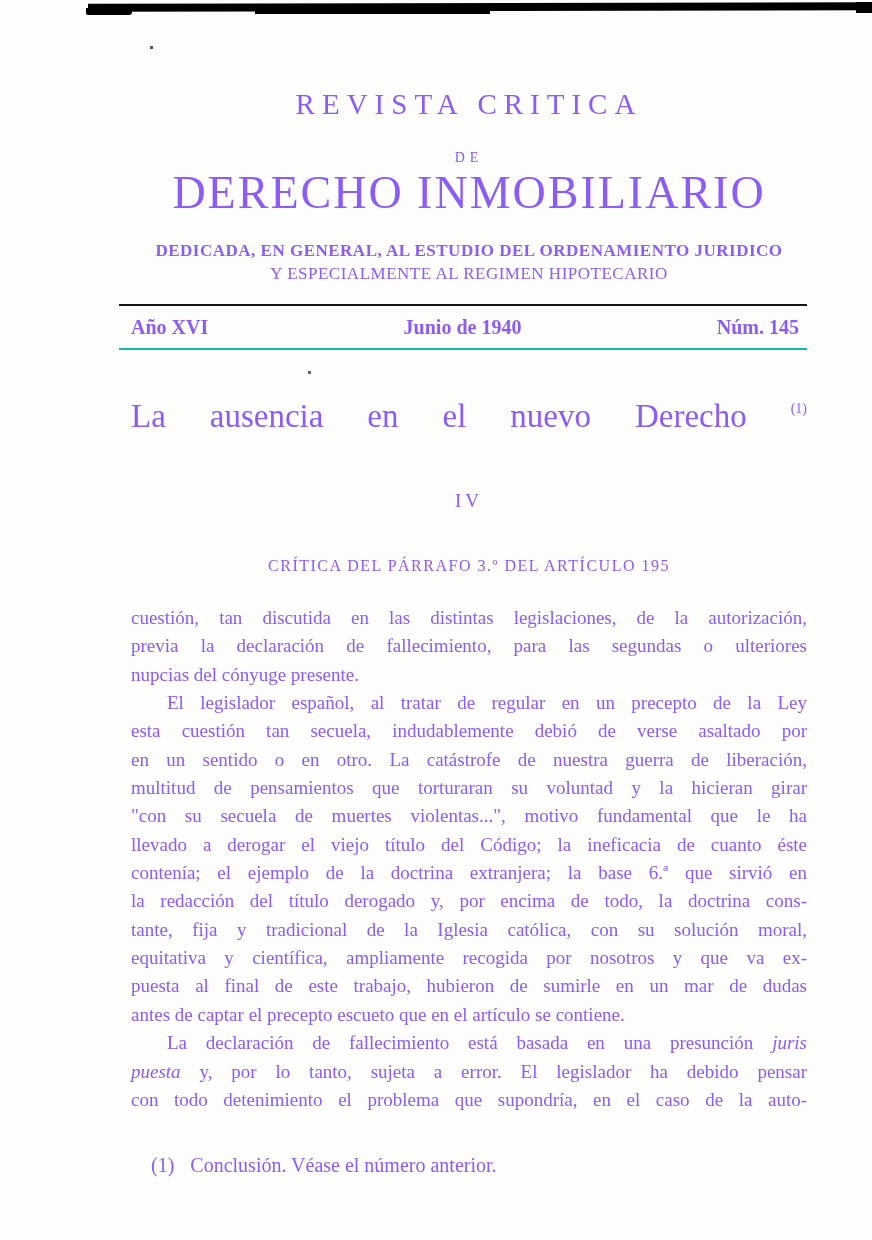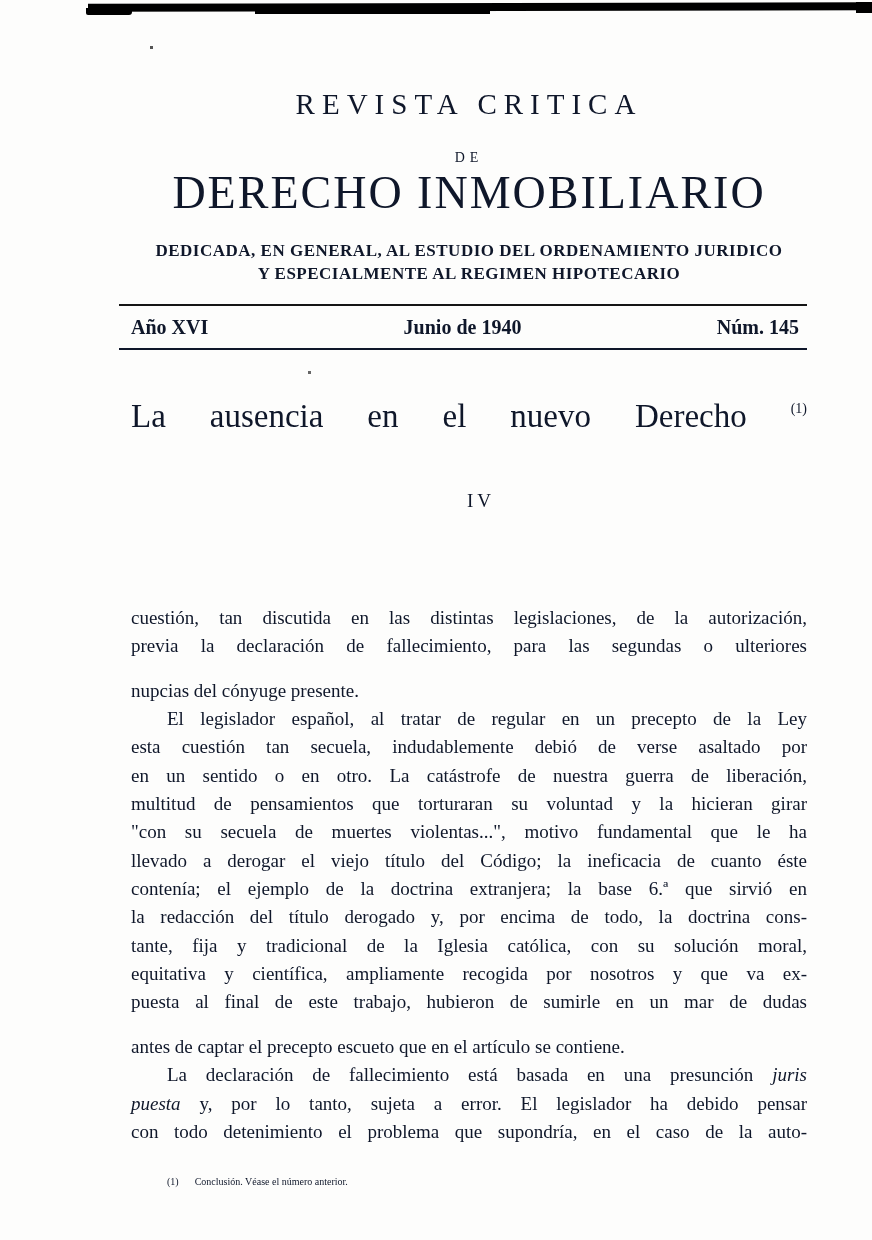--- a/index.html
+++ b/index.html
@@ -6,79 +6,78 @@
   body{
     background:#e8e8e8;
     font-family:"Liberation Serif", serif;
   }
   .page{
     position:relative;
     width:872px;
     height:1240px;
     margin:0 auto;
     background:#fdfdfc;
-    color:#0f172a;
+    color:#8b5cf6;
     overflow:hidden;
   }
   
   .artifact{position:absolute;background:#000;}
   .a1{left:88px;top:3px;width:784px;height:8px;transform:rotate(-0.12deg);}
   .a2{left:255px;top:10px;width:235px;height:4px;}
   .a3{left:86px;top:8px;width:46px;height:7px;border-radius:0 0 3px 2px;}
   .a4{left:856px;top:2px;width:16px;height:11px;}
   .speck1{left:150px;top:46px;width:3px;height:3px;background:#555;}
   .speck2{left:308px;top:371px;width:3px;height:3px;background:#666;}
 
   .mh-line{
     position:absolute;left:131px;width:676px;
     text-align:center;white-space:nowrap;
   }
   .revista{top:88px;font-size:29px;letter-spacing:7px;}
   .de{top:150px;font-size:14px;letter-spacing:5px;}
   .derecho{top:166px;font-size:46px;letter-spacing:2px;}
   .ded1{top:241px;font-size:17px;font-weight:bold;letter-spacing:0.5px;}
-  .ded2{top:264px;font-size:17px;font-weight:bold;letter-spacing:0.5px;}
+  .ded2{top:264px;font-size:17px;font-weight:normal;letter-spacing:0.5px;}
 
   .issue-bar{
     position:absolute;top:304px;left:119px;width:688px;height:46px;
-    border-top:2px solid #151515;border-bottom:2px solid #0f172a;
+    border-top:2px solid #151515;border-bottom:2px solid #14b8a6;
     display:flex;align-items:center;justify-content:space-between;
     box-sizing:border-box;padding:0 8px 0 12px;
     font-weight:bold;font-size:20px;
   }
 
   .art-title{
     position:absolute;top:398px;left:131px;width:676px;
     font-size:33px;
     text-align:justify;text-align-last:justify;
   }
   .art-title .sup{font-size:14px;position:relative;top:-14px;}
 
   .sec-num{
-    position:absolute;top:490px;left:143px;width:676px;
+    position:absolute;top:490px;left:131px;width:676px;
     text-align:center;font-size:19px;letter-spacing:4px;
   }
   .sec-head{
     position:absolute;top:557px;left:131px;width:676px;
     text-align:center;font-size:16px;letter-spacing:1.5px;white-space:nowrap;
   }
 
   .body{
     position:absolute;top:604px;left:131px;width:676px;
     font-size:19px;line-height:28.35px;
   }
   .line{text-align:justify;text-align-last:justify;}
   .line.first{text-indent:36px;}
-  .line.endline{text-align-last:left;margin-top:16px;}
+  .line.endline{text-align-last:left;}
   .line em{font-style:italic;}
 
   .footnote{
-    position:absolute;top:1154px;left:141px;width:676px;
-    font-size:10px;
-    margin-top:22px;
+    position:absolute;top:1154px;left:125px;width:676px;
+    font-size:20px;
   }
   .fn-marker{margin-left:26px;margin-right:16px;}
 </style>
 </head>
 <body>
 
 <div class="page">
 
   <div class="artifact a1"></div>
   <div class="artifact a2"></div>
@@ -98,20 +97,21 @@
     <span>Junio de 1940</span>
     <span>Núm. 145</span>
   </div>
 
   <div class="art-title">
     <span>La ausencia en el nuevo Derecho</span>
     <span class="sup">(1)</span>
   </div>
 
   <div class="sec-num">IV</div>
+  <div class="sec-head">CRÍTICA DEL PÁRRAFO 3.º DEL ARTÍCULO 195</div>
 
   <div class="body">
       <div>
         <div class="line">cuestión, tan discutida en las distintas legislaciones, de la autorización,</div>
         <div class="line">previa la declaración de fallecimiento, para las segundas o ulteriores</div>
         <div class="line endline">nupcias del cónyuge presente.</div>
       </div>
       <div>
         <div class="line first">El legislador español, al tratar de regular en un precepto de la Ley</div>
         <div class="line">esta cuestión tan secuela, indudablemente debió de verse asaltado por</div>

